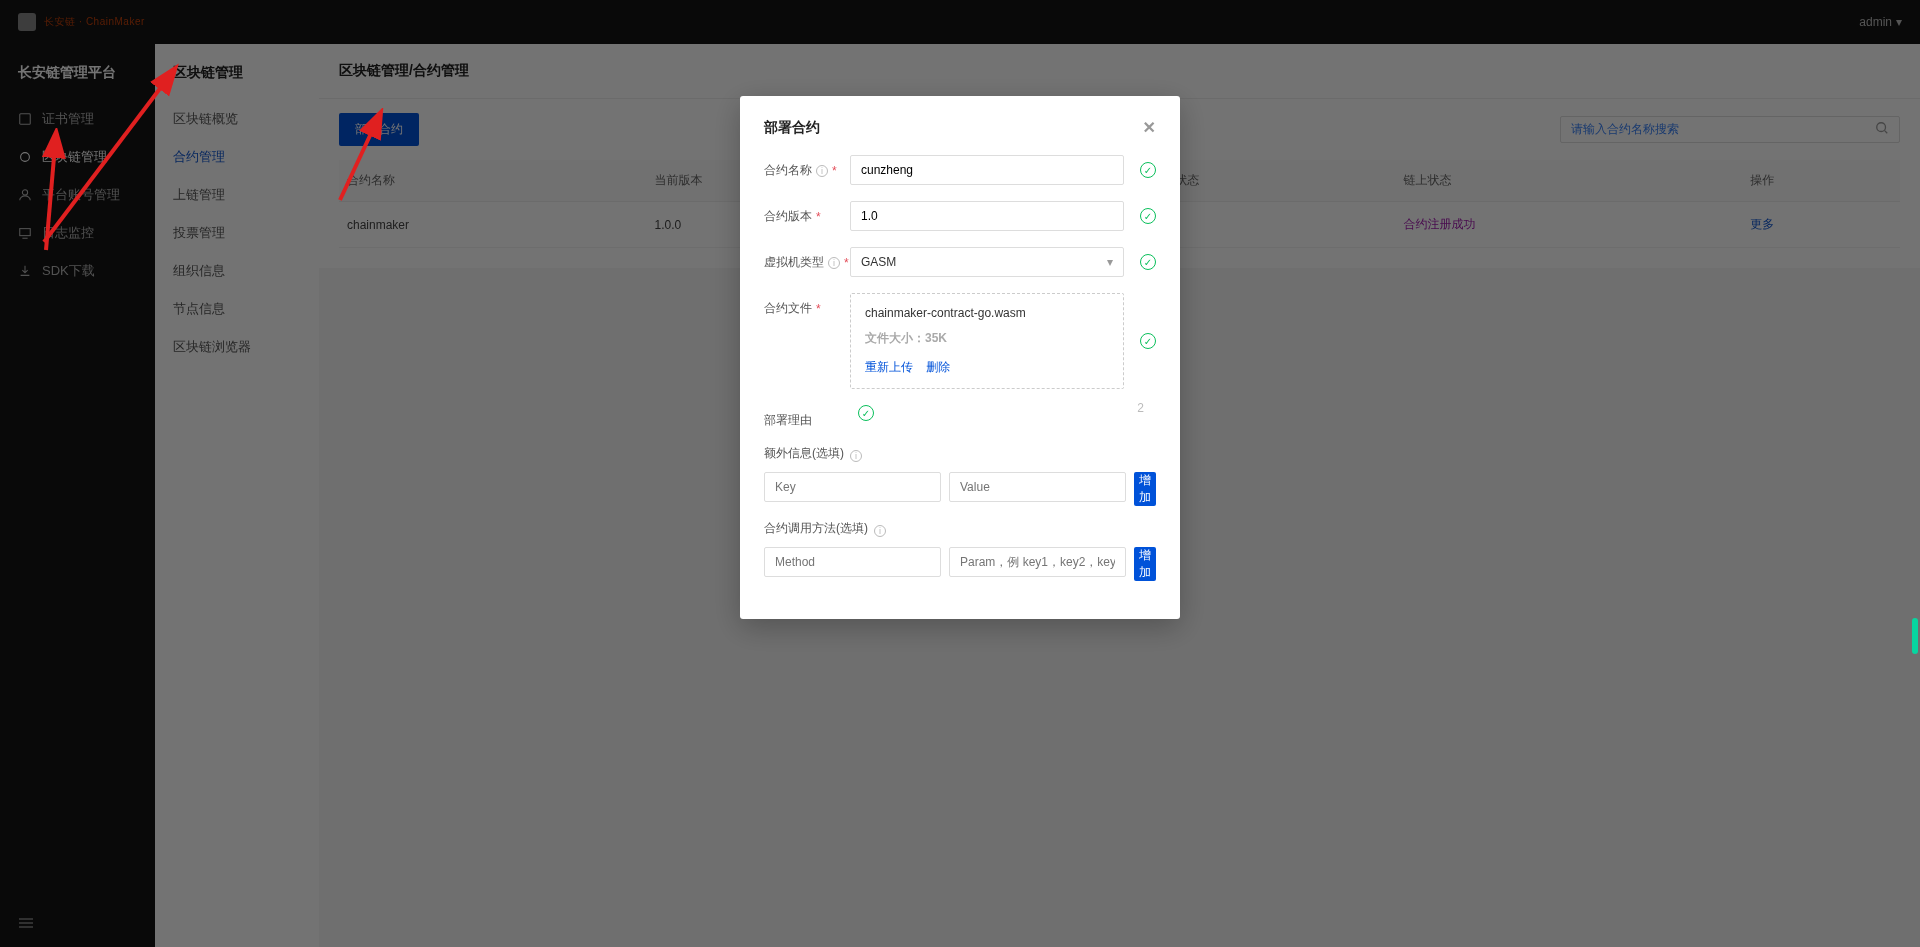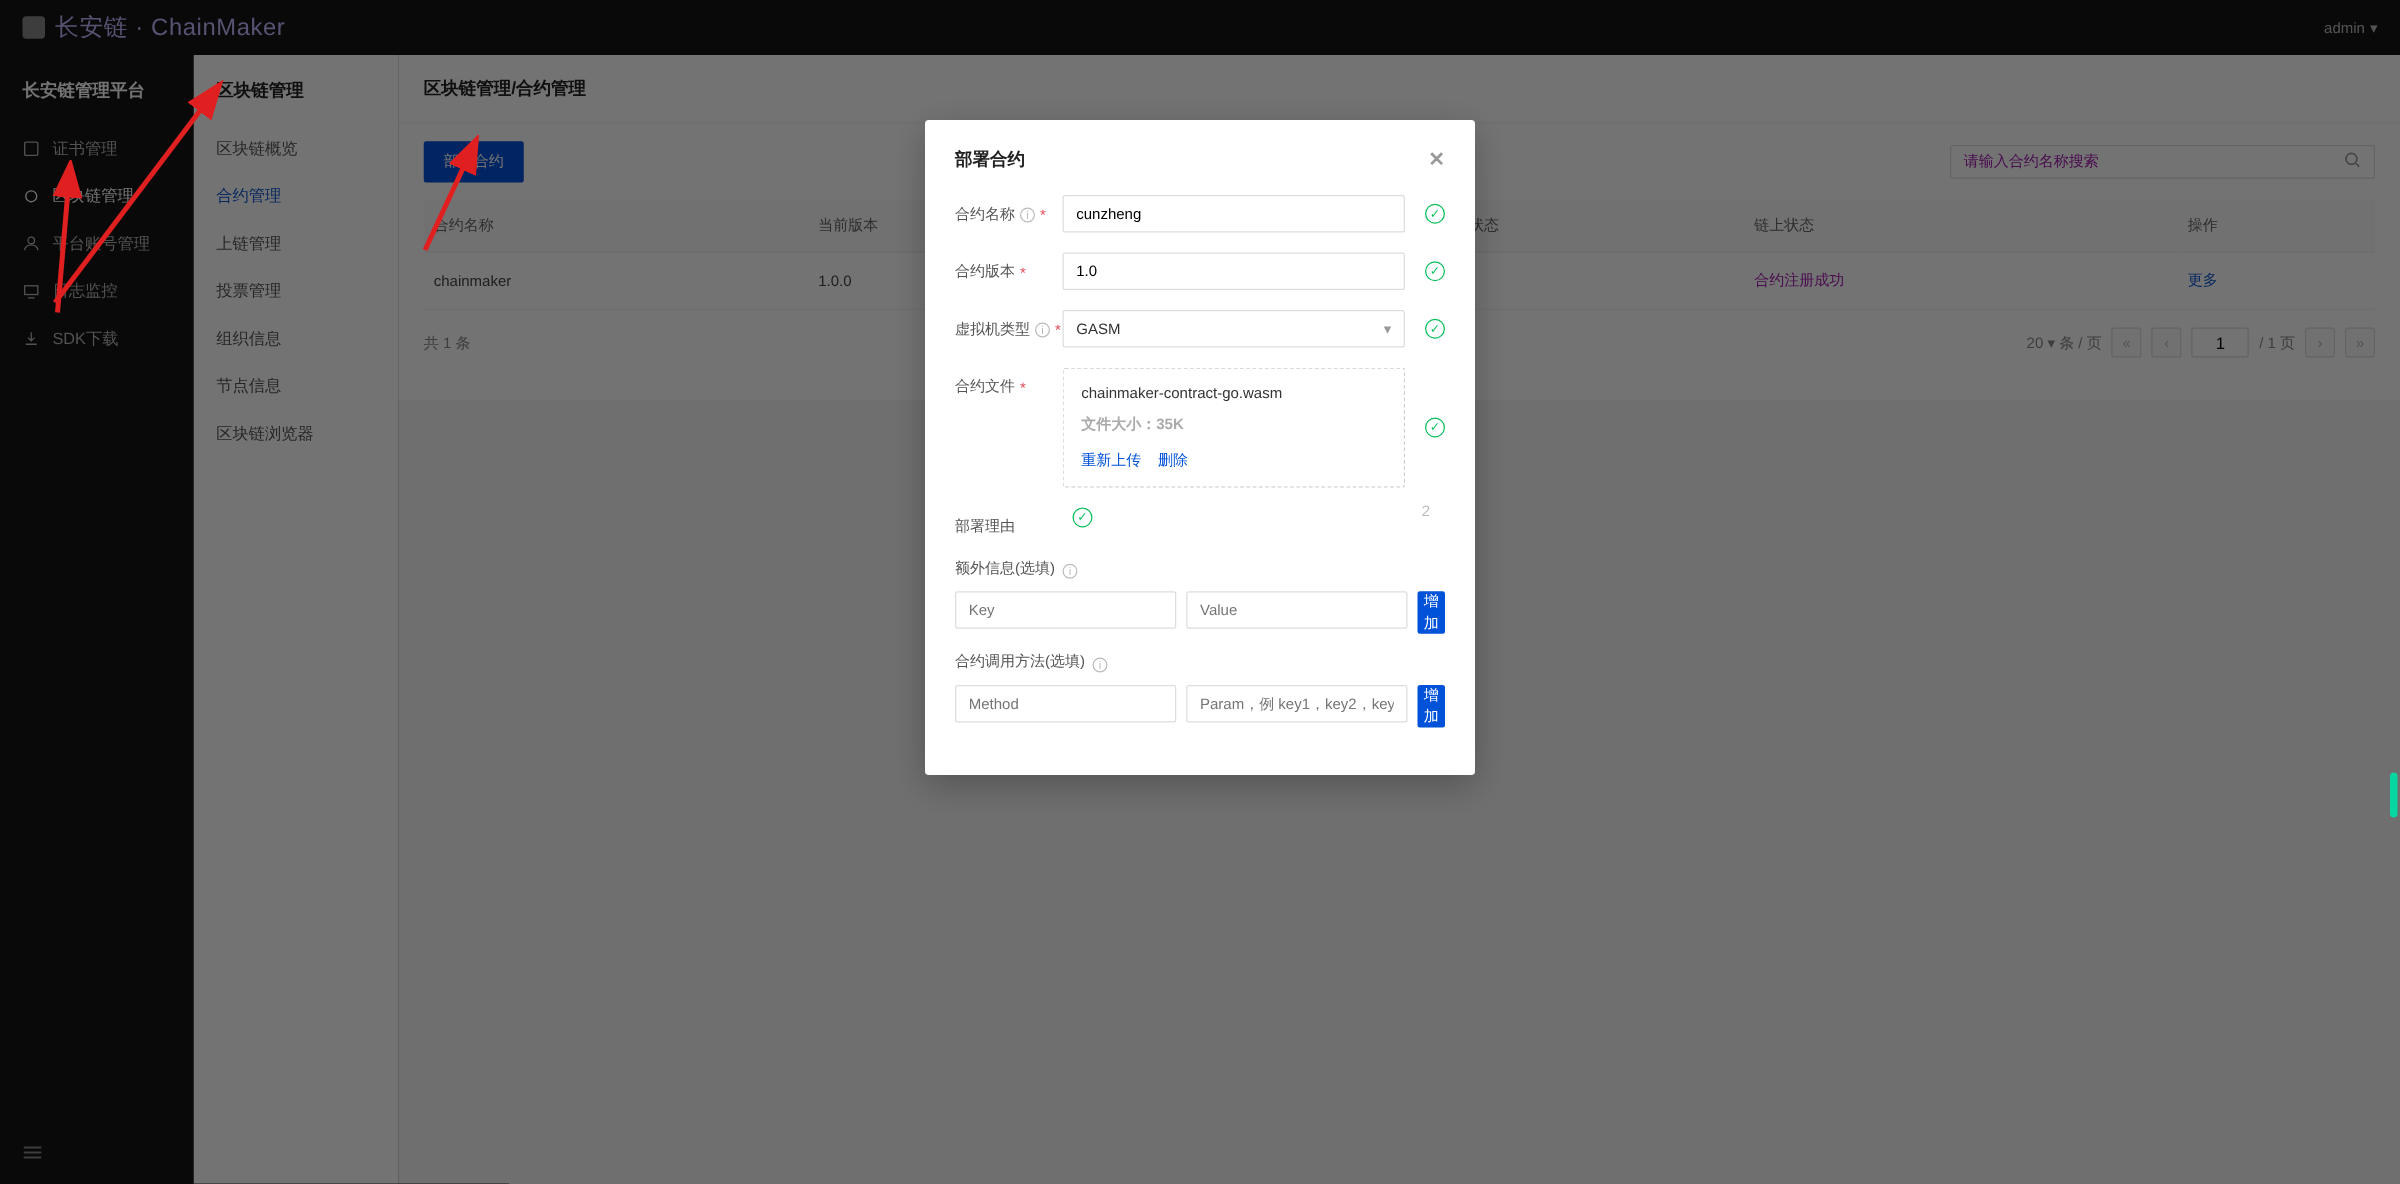--- a/index.html
+++ b/index.html
@@ -1,20 +1,20 @@
 <!DOCTYPE html>
 <html><head>
 <meta charset="utf-8">
 <style>
 * { margin: 0; padding: 0; box-sizing: border-box; font-family: -apple-system, "PingFang SC", "Microsoft YaHei", sans-serif; }
 html, body { width: 1920px; height: 947px; background: #151515; overflow: hidden; }
 
 
 .header { height: 44px; background: #141414; display: flex; align-items: center; padding: 0 18px; color: #ccc; justify-content: space-between; }
-.brand { display: flex; align-items: center; gap: 8px; font-size: 19px; color: #c4b5fd; letter-spacing: 0.5px; }
+.brand { display: flex; align-items: center; gap: 8px; font-size: 10px; color: #c2410c; letter-spacing: 0.5px; }
 .brand .logo { width: 18px; height: 18px; background: #888; border-radius: 3px; display:inline-block; }
 .user-area { color: #bbb; font-size: 12px; display:flex; align-items:center; gap:4px; }
 
 
 .body { display: flex; height: calc(100% - 44px); }
 .sidebar-primary { width: 155px; background: #141414; padding-top: 16px; display:flex; flex-direction:column; }
 .sidebar-primary .title { color: #fff; font-size: 14px; font-weight: 600; padding: 4px 18px 18px; }
 .sidebar-primary .item { display:flex; align-items:center; gap:10px; color:#b5b5b5; font-size:13px; padding: 10px 18px; cursor:pointer; }
 .sidebar-primary .item.active { color:#fff; }
 .sidebar-primary .item .ico { width:14px; height:14px; display:inline-flex; }
@@ -22,21 +22,21 @@
 
 .sidebar-secondary { width: 164px; background: #fff; padding-top:16px; }
 .sidebar-secondary .heading { font-size:14px; font-weight:600; color:#222; padding: 4px 18px 18px; }
 .sidebar-secondary .item { color:#555; font-size:13px; padding:10px 18px; cursor:pointer; }
 .sidebar-secondary .item.active { color:#1258d1; }
 
 .main { flex:1; background:#f5f5f5; padding:0; }
 .main .crumb { font-size:14px; font-weight:600; color:#222; padding:18px 20px; background:#fff; border-bottom:1px solid #eee; }
 .main .toolbar { padding:14px 20px; display:flex; justify-content:space-between; align-items:center; background:#fff; }
 .deploy-btn { background:#0052d9; color:#fff; border:none; padding:8px 16px; font-size:12px; border-radius:2px; cursor:pointer; }
-.search-box { border:1px solid #ddd; border-radius:2px; height:27px; width:340px; display:flex; align-items:center; padding:0 10px; color:#a21caf; font-size:12px; justify-content:space-between; }
+.search-box { border:1px solid #ddd; border-radius:2px; height:27px; width:340px; display:flex; align-items:center; padding:0 10px; color:#3b82f6; font-size:12px; justify-content:space-between; }
 .table-wrap { background:#fff; padding: 0 20px 20px; }
 table { width:100%; border-collapse:collapse; font-size:12px; color:#444; }
 th { text-align:left; font-weight:500; color:#666; padding:12px 8px; border-bottom:1px solid #eee; background:#fafafa; }
 td { padding:14px 8px; border-bottom:1px solid #f2f2f2; }
 .status-normal { color:#0abf5b; }
 .status-ok { color:#a21caf; }
 .link { color:#1258d1; cursor:pointer; }
 .pagination { display:flex; justify-content:space-between; align-items:center; padding:14px 0; font-size:12px; color:#888; }
 .pagination .right { display:flex; align-items:center; gap:8px; }
 .pg-btn { width:24px; height:24px; border:1px solid #ddd; background:#fafafa; color:#bbb; display:inline-flex; align-items:center; justify-content:center; border-radius:2px; }
@@ -183,32 +183,20 @@
             <td>chainmaker</td>
             <td>1.0.0</td>
             <td></td>
             <td style="text-align:right;color:#666">30:35</td>
             <td class="status-normal">正常</td>
             <td class="status-ok">合约注册成功</td>
             <td class="link">更多</td>
           </tr>
         </tbody>
       </table>
-      <div class="pagination">
-        <span>共 1 条</span>
-        <div class="right">
-          <span>20 ▾ 条 / 页</span>
-          <span class="pg-btn">«</span>
-          <span class="pg-btn">‹</span>
-          <input class="pg-input" value="1" style="">
-          <span>/ 1 页</span>
-          <span class="pg-btn">›</span>
-          <span class="pg-btn">»</span>
-        </div>
-      </div>
     </div>
   </div>
 </div>
 
 <div class="overlay"></div>
 
 <div class="modal">
   <div class="title">
     <span>部署合约</span>
     <span class="close">✕</span>

